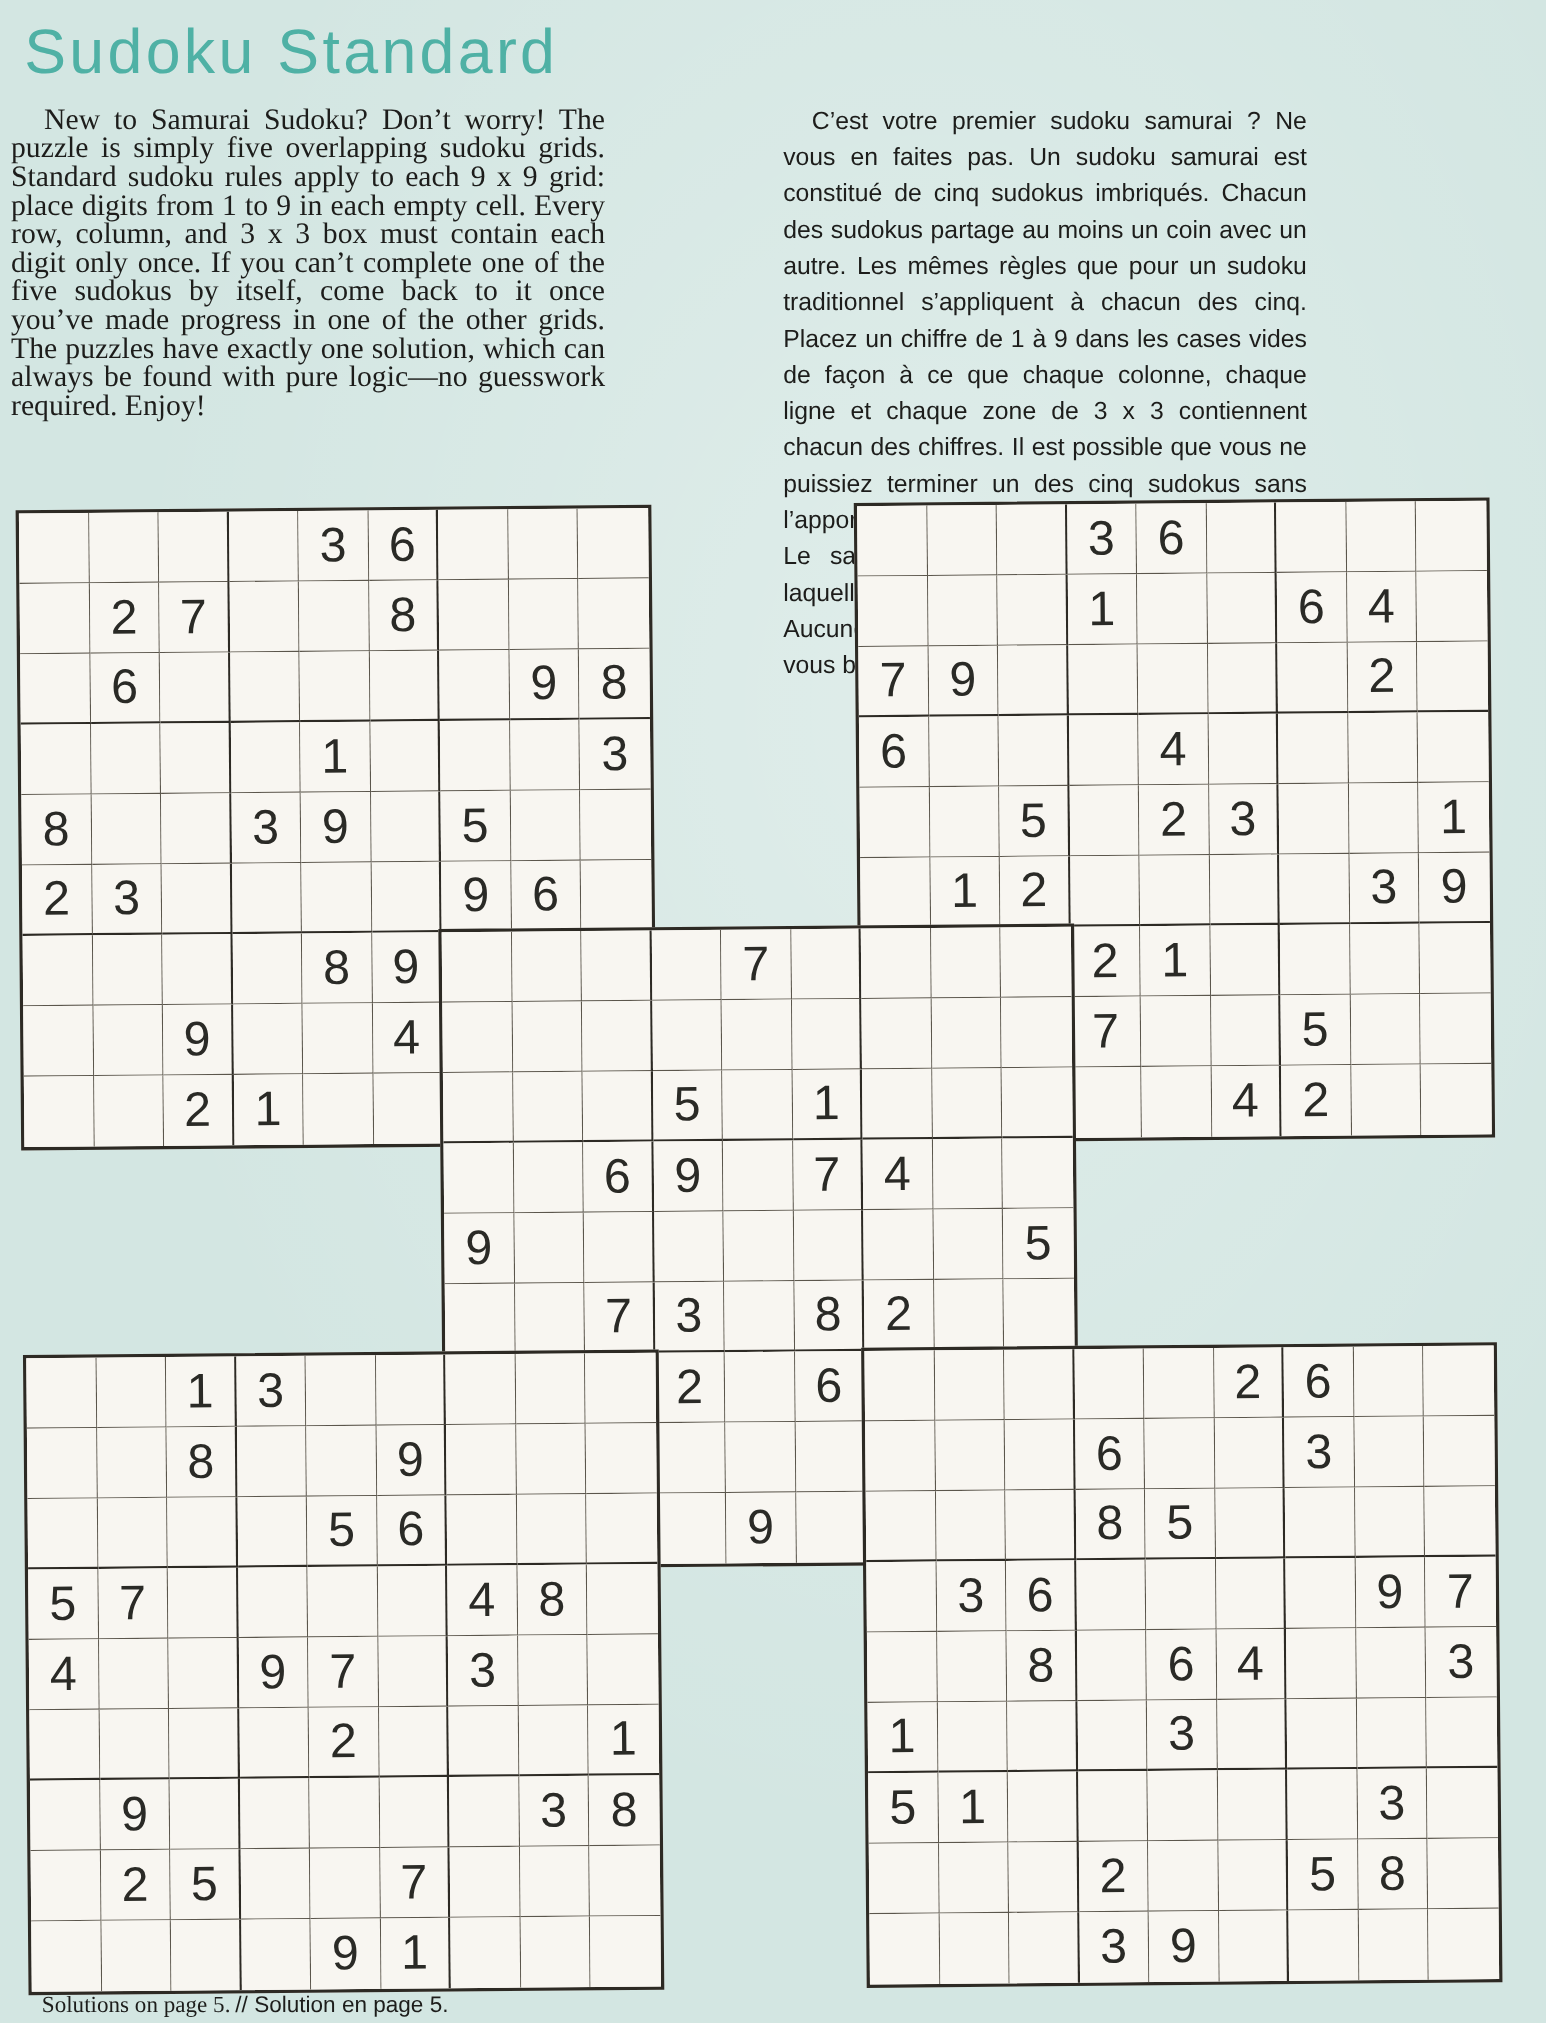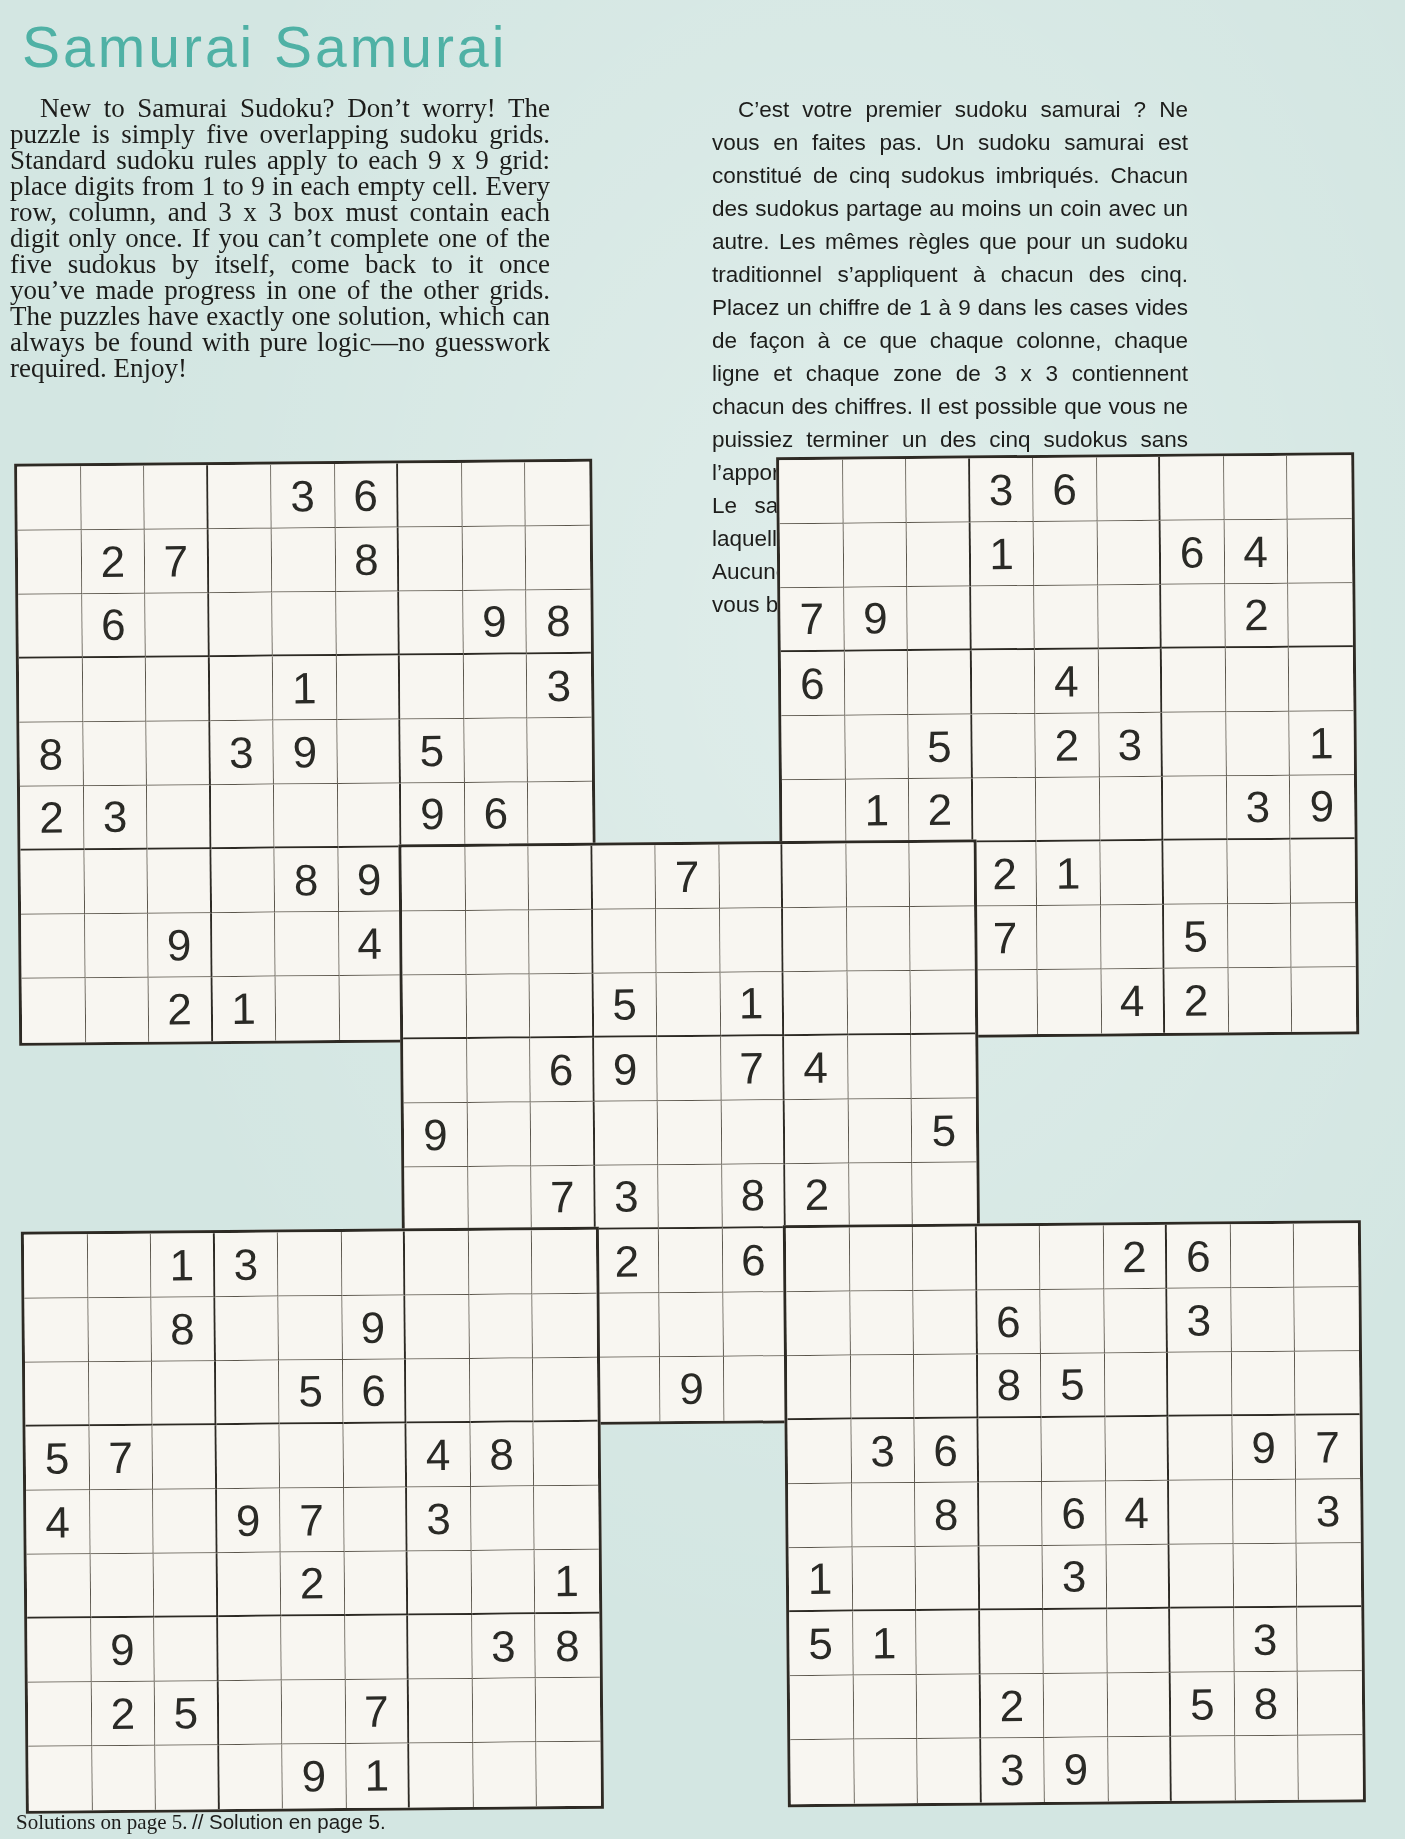--- a/index.html
+++ b/index.html
@@ -56,29 +56,29 @@
     display:flex;align-items:center;justify-content:center;
     font-family:"Liberation Sans", sans-serif;
     font-size:44px;font-weight:400;color:var(--digit);
     background:var(--cell-bg);
   }
   .cell.br3{border-right:2.5px solid var(--grid-line-thick);}
   .cell.bb3{border-bottom:2.5px solid var(--grid-line-thick);}
   .cell:nth-child(9n){border-right:none;}
   .cell:nth-child(n+73){border-bottom:none;}
   .footer{
-    position:absolute;left:16px;top:1810px;white-space:nowrap;text-align:center;
+    position:absolute;left:38px;top:1810px;white-space:nowrap;text-align:center;
   }
   .footer .en{font-family:"Liberation Serif", serif;font-size:21px;}
   .footer .fr{font-family:"Liberation Sans", sans-serif;font-size:20.5px;}
 </style>
 </head>
 <body>
 
-<h1 class="page-title">Samurai Samurai</h1>
+<h1 class="page-title">Sudoku Standard</h1>
 
 <p class="intro-en">New to Samurai Sudoku? Don’t worry! The puzzle is simply five overlapping sudoku grids. Standard sudoku rules apply to each 9 x 9 grid: place digits from 1 to 9 in each empty cell. Every row, column, and 3 x 3 box must contain each digit only once. If you can’t complete one of the five sudokus by itself, come back to it once you’ve made progress in one of the other grids. The puzzles have exactly one solution, which can always be found with pure logic—no guesswork required. Enjoy!</p>
 <p class="intro-fr">C’est votre premier sudoku samurai ? Ne vous en faites pas. Un sudoku samurai est constitué de cinq sudokus imbriqués. Chacun des sudokus partage au moins un coin avec un autre. Les mêmes règles que pour un sudoku traditionnel s’appliquent à chacun des cinq. Placez un chiffre de 1 à 9 dans les cases vides de façon à ce que chaque colonne, chaque ligne et chaque zone de 3 x 3 contiennent chacun des chiffres. Il est possible que vous ne puissiez terminer un des cinq sudokus sans l’apport de réponses obtenues dans les autres. Le samurai possède une seule solution à laquelle on parvient par la seule logique. Aucune devinette n’est nécessaire. Amusez-vous bien !</p>
 
 <div id="puzzle">
   <div class="sgrid grid-top-left">
       <div class="cell"></div>
       <div class="cell"></div>
       <div class="cell br3"></div>
       <div class="cell"></div>

